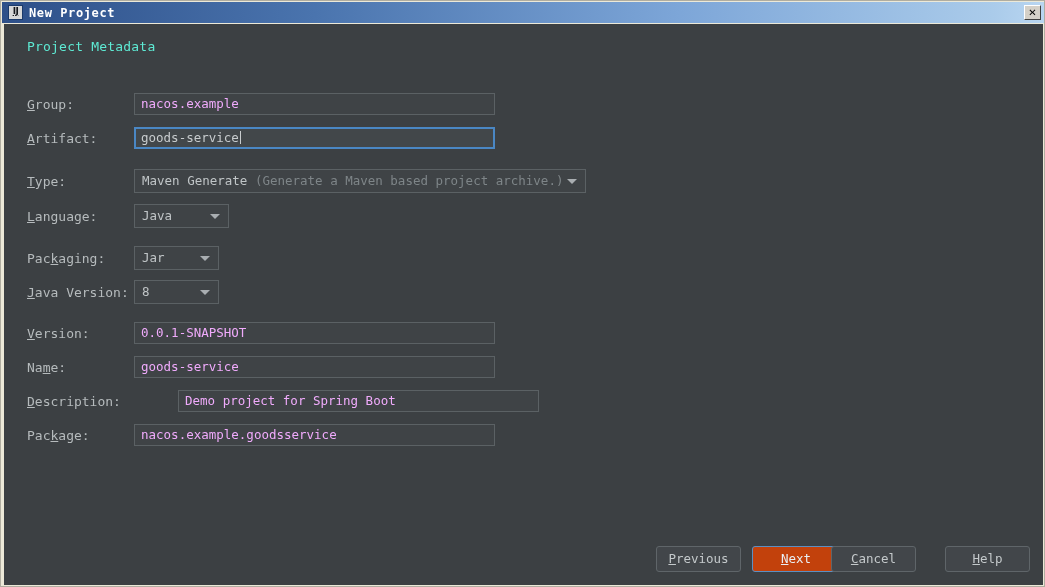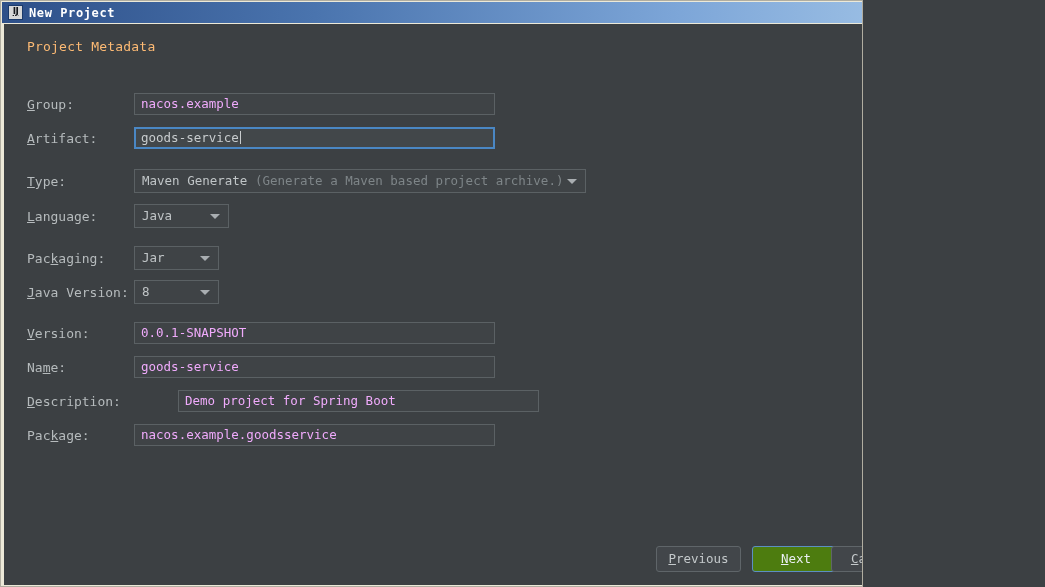--- a/index.html
+++ b/index.html
@@ -8,21 +8,21 @@
     width: 1045px; height: 587px;
     background: #3c4043;
     overflow: hidden;
     font-family: "DejaVu Sans Mono", monospace;
   }
 
   
   #window {
     position: absolute;
     left: 0; top: 0;
-    width: 863px; height: 587px;
+    width: 1045px; height: 587px;
     background: #ece9d8;
     border: 1px solid #b0ada0;
     overflow: hidden;
   }
 
   
   #titlebar {
     position: absolute;
     left: 1px; top: 1px;
     width: 1043px; height: 21px;
@@ -82,21 +82,21 @@
   #dialog-body {
     position: absolute;
     left: 3px; top: 23px;
     width: 1039px; height: 561px;
     background: #3c4043;
   }
 
   #section-title {
     position: absolute;
     left: 23px; top: 15px;
-    color: #fdba74;
+    color: #5eead4;
     font-size: 13px;
     letter-spacing: 0.2px;
     white-space: nowrap;
   }
   .field-label {
     position: absolute;
     left: 23px;
     width: 104px;
     color: #b6bbbd;
     font-size: 13px;
@@ -173,21 +173,21 @@
     color: #c4c9cb;
     font-family: "DejaVu Sans Mono", monospace;
     font-size: 12.5px;
     line-height: 24px;
     text-align: center;
     cursor: pointer;
     white-space: nowrap;
   }
   .dlg-button u { text-decoration: underline; }
   .dlg-button.primary {
-    background: #4d7c0f;
+    background: #c2410c;
     border: 1px solid #5c8fc2;
     color: #e9eef2;
   }
 
   
   #watermark {
     position: absolute;
     left: 718px; top: 559px;
     color: rgba(255,255,255,0.82);
     font-family: "DejaVu Sans", sans-serif;

